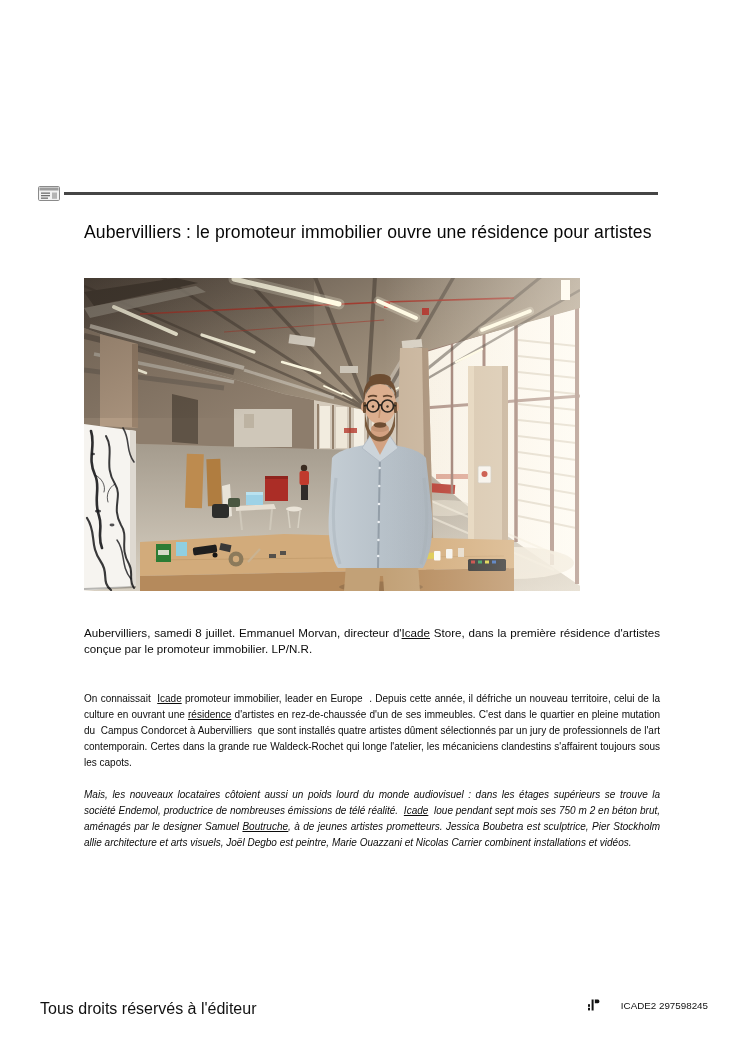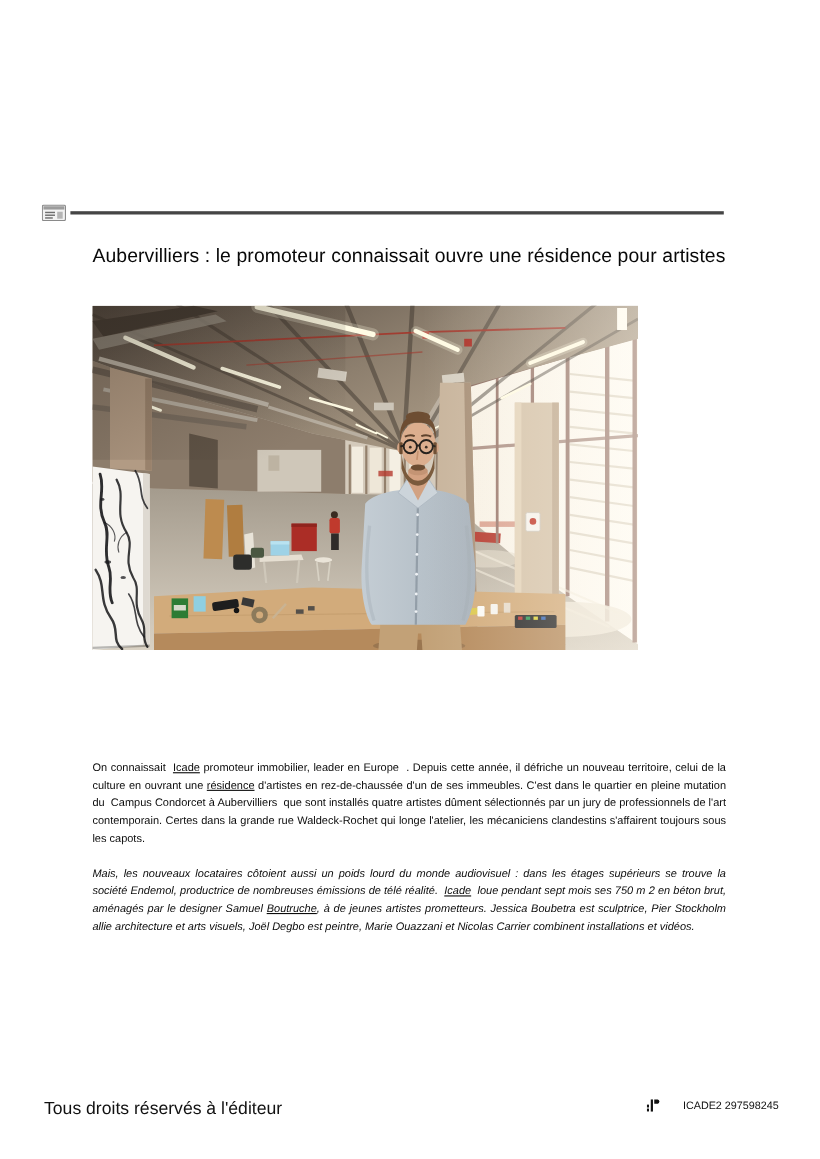--- a/index.html
+++ b/index.html
@@ -41,21 +41,21 @@
     <rect x="0.5" y="0.5" width="21" height="14" rx="1.2" fill="#f2f2f2" stroke="#8a8a8a"></rect>
     <rect x="1.5" y="1.5" width="19" height="3" fill="#9c9c9c"></rect>
     <rect x="3" y="6.5" width="9" height="1.3" fill="#6e6e6e"></rect>
     <rect x="3" y="9" width="9" height="1.3" fill="#6e6e6e"></rect>
     <rect x="3" y="11.5" width="7" height="1.3" fill="#6e6e6e"></rect>
     <rect x="14" y="6.5" width="5" height="6.3" fill="#b5b5b5"></rect>
   </svg>
 
   <div class="rule"></div>
 
-  <h1 class="title" style="margin:0;">Aubervilliers : le promoteur connaissait ouvre une résidence pour artistes</h1>
+  <h1 class="title" style="margin:0;">Aubervilliers : le promoteur immobilier ouvre une résidence pour artistes</h1>
 
   <svg class="photo" viewBox="0 0 496 313" preserveAspectRatio="none">
     <defs>
       <linearGradient id="gCeil" x1="0" y1="0" x2="1" y2="0.55">
         <stop offset="0" stop-color="#534940"></stop>
           <stop offset="0.55" stop-color="#8d7f6e"></stop>
           <stop offset="1" stop-color="#b2a28c"></stop>
       </linearGradient>
       <linearGradient id="gFloor" x1="0" y1="0" x2="0" y2="1">
         <stop offset="0" stop-color="#a39a8c"></stop>
@@ -311,20 +311,21 @@
       <ellipse cx="14" cy="233" rx="3" ry="1.6" fill="#1a1a1e" opacity="0.75"></ellipse>
       <ellipse cx="28" cy="247" rx="2.5" ry="1.4" fill="#1a1a1e" opacity="0.75"></ellipse>
       <ellipse cx="9" cy="176" rx="2" ry="1.2" fill="#1a1a1e" opacity="0.75"></ellipse>
       <line x1="0" y1="311" x2="52" y2="309" stroke="#000" stroke-width="2" opacity="0.25"></line>
     </g>
 
     <rect x="300" y="0" width="196" height="313" fill="url(#gGlow)"></rect>
     <rect x="0" y="0" width="230" height="140" fill="url(#gDark)"></rect>
   </svg>
 
+  <p class="caption" style="margin:0;"><span>Aubervilliers, samedi 8 juillet. Emmanuel Morvan, directeur d'</span><span class="u">Icade</span><span> Store, dans la première résidence d'artistes conçue par le promoteur immobilier. LP/N.R.</span></p>
 
   <div>
     <p class="para para1" style="margin:0;"><span>On connaissait &nbsp;</span><span class="u">Icade</span><span> promoteur immobilier, leader en Europe&nbsp; . Depuis cette année, il défriche un nouveau territoire, celui de la culture en ouvrant une </span><span class="u">résidence</span><span> d'artistes en rez-de-chaussée d'un de ses immeubles. C'est dans le quartier en pleine mutation du &nbsp;Campus Condorcet à Aubervilliers&nbsp; que sont installés quatre artistes dûment sélectionnés par un jury de professionnels de l'art contemporain. Certes dans la grande rue Waldeck-Rochet qui longe l'atelier, les mécaniciens clandestins s'affairent toujours sous les capots.</span></p>
     <p class="para para2" style="margin:0;"><span>Mais, les nouveaux locataires côtoient aussi un poids lourd du monde audiovisuel : dans les étages supérieurs se trouve la société Endemol, productrice de nombreuses émissions de télé réalité. &nbsp;</span><span class="u">Icade</span><span>&nbsp; loue pendant sept mois ses 750 m 2 en béton brut, aménagés par le designer Samuel </span><span class="u">Boutruche</span><span>, à de jeunes artistes prometteurs. Jessica Boubetra est sculptrice, Pier Stockholm allie architecture et arts visuels, Joël Degbo est peintre, Marie Ouazzani et Nicolas Carrier combinent installations et vidéos.</span></p>
   </div>
 
   <div class="footer-left">Tous droits réservés à l'éditeur</div>
 
   <div class="footer-right">
     <svg width="13" height="14" viewBox="0 0 13 14">

